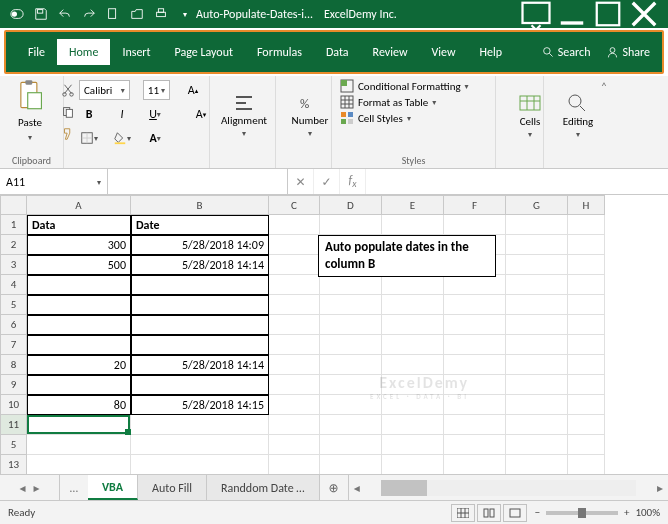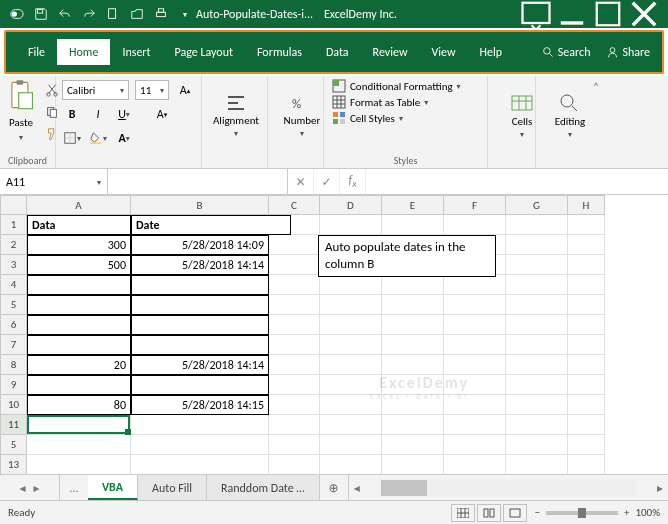--- a/index.html
+++ b/index.html
@@ -20,21 +20,21 @@
 .tab.active { background: #fff; color: #0e6837; }
 .tabsbar .spacer { flex: 1; }
 .tabs-right { display: flex; gap: 4px; align-items: center; color: #fff; }
 .tabs-right .ritem { display: flex; align-items: center; gap: 3px; padding: 4px 6px; }
 .tabs-right svg { width: 13px; height: 13px; }
 
 
 .ribbon { background: #f3f3f3; border-bottom: 1px solid #c9c9c9; display: flex; height: 93px; }
 .rgroup { border-right: 1px solid #dcdcdc; display: flex; flex-direction: column; justify-content: space-between; padding: 3px 6px 1px; }
 .rgroup-label { text-align: center; font-size: 10px; color: #666; padding: 2px 0 0; }
-.rgroup-row { display: flex; align-items: center; gap: 6px; }
+.rgroup-row { display: flex; align-items: center; gap: 13px; margin-left: 9px; }
 .paste-btn { text-align: center; width: 42px; }
 .paste-btn .clip { width: 30px; height: 32px; margin: 0 auto; }
 .paste-btn .lbl { font-size: 11px; padding-top: 2px; }
 .rbtn { min-width: 20px; height: 22px; display: flex; align-items: center; justify-content: center; border: 1px solid transparent; cursor: pointer; font-size: 12px; }
 .rbtn svg { width: 14px; height: 14px; }
 .font-sel { border: 1px solid #b8b8b8; background: #fff; padding: 2px 4px; font-size: 11px; width: 72px; height: 20px; display: flex; align-items: center; justify-content: space-between; }
 .size-sel { border: 1px solid #b8b8b8; background: #fff; padding: 2px 4px; font-size: 11px; width: 36px; height: 20px; display: flex; align-items: center; justify-content: space-between;}
 .vstack { display: flex; flex-direction: column; align-items: center; gap: 1px; width: 56px; }
 .vstack .lbl { font-size: 11px; }
 .styles-col { display: flex; flex-direction: column; gap: 2px; font-size: 11px; }
@@ -57,21 +57,21 @@
 .row-headers { position: absolute; left: 0; top: 20px; width: 27px; z-index: 2; }
 .rh { height: 20px; background: #f1f1f1; border: 1px solid #c9c9c9; border-top: none; display: flex; align-items: center; justify-content: center; font-size: 11px; color: #444; }
 .rh.sel { background: #dfe9df; }
 .cells { position: absolute; left: 27px; top: 20px; }
 .cell { position: absolute; height: 20px; border-right: 1px solid #e0e0e0; border-bottom: 1px solid #e0e0e0; font-size: 12px; padding: 2px 4px; display: flex; align-items: center; }
 .cell.rj { justify-content: flex-end; }
 .hd-cell { font-weight: 700; border: 1px solid #000 !important; background: #fff; }
 .box-cell { border: 1px solid #000 !important; background: #fff; }
 .selrect { position: absolute; border: 2px solid #107c41; z-index: 3; pointer-events: none; }
 .selrect::after { content: ""; position: absolute; right: -3px; bottom: -3px; width: 6px; height: 6px; background: #107c41; }
-.textbox { position: absolute; border: 1px solid #000; font-size: 13px; font-weight: 400; padding: 3px 6px; line-height: 1.3; z-index: 2; background: #fff; }
+.textbox { position: absolute; border: 1px solid #000; font-size: 13px; font-weight: 700; padding: 3px 6px; line-height: 1.3; z-index: 2; background: #fff; }
 .watermark { position: absolute; font-size: 16px; color: rgba(0,0,0,0.11); font-weight: 700; letter-spacing: 2px; z-index: 1; text-align: right; }
 .watermark .sub { font-size: 7px; letter-spacing: 3px; display: block; }
 
 
 .sheetbar { height: 26px; border-top: 1px solid #c9c9c9; background: #f3f3f3; display: flex; align-items: stretch; font-size: 12px; }
 .sheet-nav { width: 60px; display: flex; align-items: center; justify-content: center; gap: 6px; color: #777; border-right: 1px solid #c9c9c9; }
 .sheet-tab { padding: 4px 14px; border-right: 1px solid #c9c9c9; background: #e8e8e8; color: #444; display: flex; align-items: center; cursor: pointer;}
 .sheet-tab.active { background: #fff; border-bottom: 2px solid #107c41; color: #107c41; font-weight: 600; }
 .sheet-add { width: 28px; display: flex; align-items: center; justify-content: center; color: #666; }
 .hscroll { flex: 1; display: flex; align-items: center; border-left: 1px solid #c9c9c9; }
@@ -188,21 +188,21 @@
         <svg viewBox="0 0 16 16">
           <circle cx="8" cy="5" r="3" fill="none" stroke="#fff"></circle>
           <path d="M3 14c0-3 2-5 5-5s5 2 5 5" fill="none" stroke="#fff"></path>
         </svg>
         <span>Share</span>
       </div>
   </div>
 </div>
 
 <div class="ribbon">
-  <div class="rgroup" style="width:56px">
+  <div class="rgroup" style="width:64px">
     <div class="rgroup-row" style="flex:1;align-items:flex-start">
       <div class="paste-btn">
         <svg class="clip" viewBox="0 0 24 28">
             <rect x="4" y="3" width="14" height="22" rx="1" fill="#fff" stroke="#b88a3a"></rect>
             <rect x="8" y="1" width="6" height="4" rx="1" fill="#888"></rect>
             <rect x="10" y="12" width="12" height="14" fill="#fff" stroke="#6aa84f"></rect>
           </svg>
         <div class="lbl">Paste</div>
         <span class="tri">▾</span>
       </div>
@@ -502,21 +502,21 @@
       <div class="cell" style="left: 541px; top: 220px; width: 37px;"></div>
       <div class="cell" style="left: 0px; top: 240px; width: 104px;"></div>
       <div class="cell" style="left: 104px; top: 240px; width: 138px;"></div>
       <div class="cell" style="left: 242px; top: 240px; width: 51px;"></div>
       <div class="cell" style="left: 293px; top: 240px; width: 62px;"></div>
       <div class="cell" style="left: 355px; top: 240px; width: 62px;"></div>
       <div class="cell" style="left: 417px; top: 240px; width: 62px;"></div>
       <div class="cell" style="left: 479px; top: 240px; width: 62px;"></div>
       <div class="cell" style="left: 541px; top: 240px; width: 37px;"></div>
       <div class="cell hd-cell" style="left: 0px; top: 0px; width: 104px;">Data</div>
-      <div class="cell hd-cell" style="left: 104px; top: 0px; width: 160px;">Date</div>
+      <div class="cell hd-cell" style="left: 104px; top: 0px; width: 138px;">Date</div>
       <div class="cell box-cell rj" style="left: 0px; top: 20px; width: 104px; border-top: none; border-bottom: 1px solid rgb(224, 224, 224);">300</div>
       <div class="cell box-cell rj" style="left: 104px; top: 20px; width: 138px; border-top: none; border-bottom: 1px solid rgb(224, 224, 224);">5/28/2018 14:09</div>
       <div class="cell box-cell rj" style="left: 0px; top: 40px; width: 104px; border-top: none; border-bottom: 1px solid rgb(224, 224, 224);">500</div>
       <div class="cell box-cell rj" style="left: 104px; top: 40px; width: 138px; border-top: none; border-bottom: 1px solid rgb(224, 224, 224);">5/28/2018 14:14</div>
       <div class="cell box-cell" style="left: 0px; top: 60px; width: 104px; border-top: none; border-bottom: 1px solid rgb(224, 224, 224);"></div>
       <div class="cell box-cell" style="left: 104px; top: 60px; width: 138px; border-top: none; border-bottom: 1px solid rgb(224, 224, 224);"></div>
       <div class="cell box-cell" style="left: 0px; top: 80px; width: 104px; border-top: none; border-bottom: 1px solid rgb(224, 224, 224);"></div>
       <div class="cell box-cell" style="left: 104px; top: 80px; width: 138px; border-top: none; border-bottom: 1px solid rgb(224, 224, 224);"></div>
       <div class="cell box-cell" style="left: 0px; top: 100px; width: 104px; border-top: none; border-bottom: 1px solid rgb(224, 224, 224);"></div>
       <div class="cell box-cell" style="left: 104px; top: 100px; width: 138px; border-top: none; border-bottom: 1px solid rgb(224, 224, 224);"></div>

